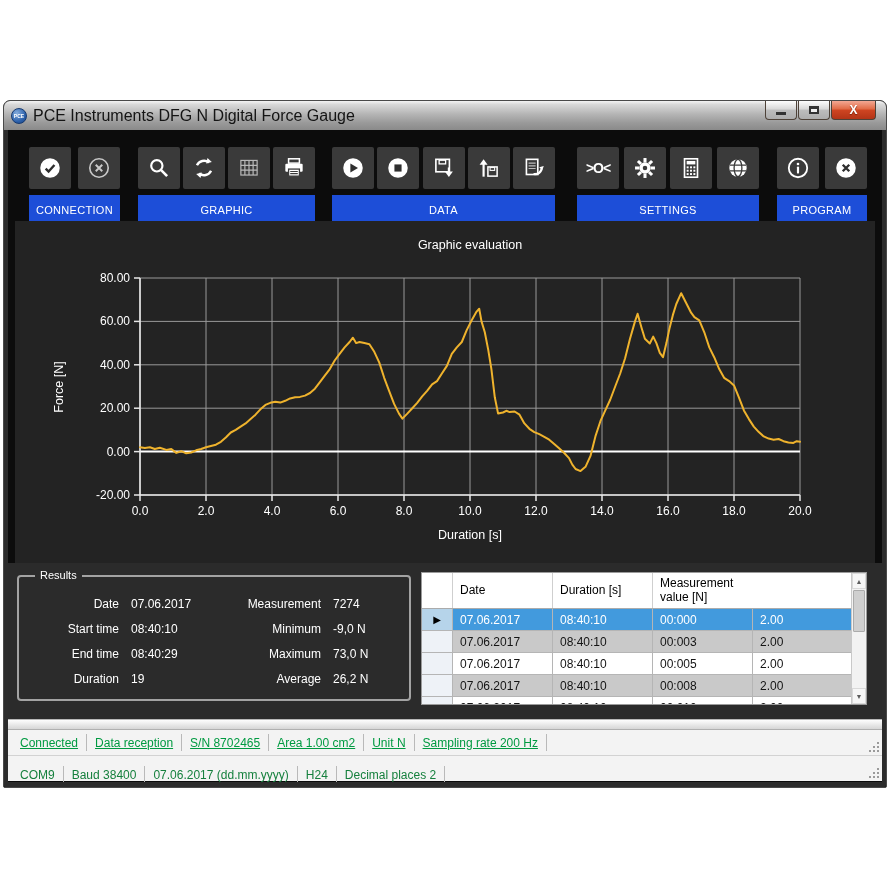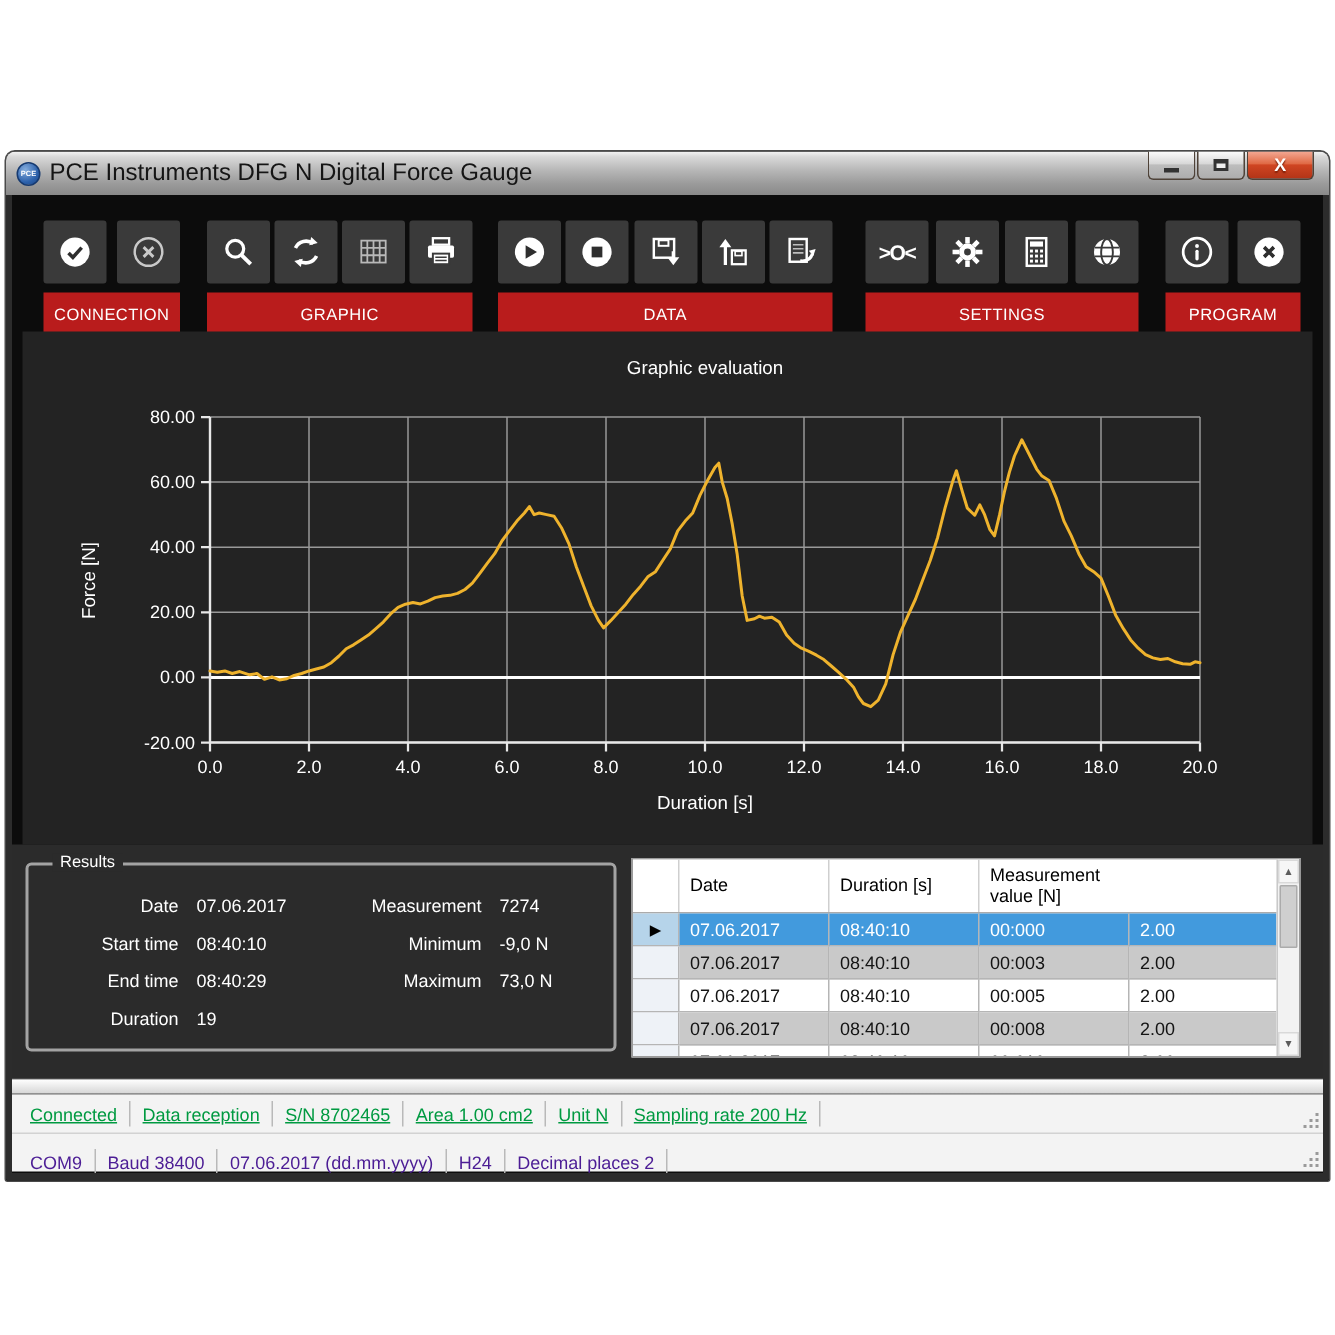--- a/index.html
+++ b/index.html
@@ -25,21 +25,21 @@
   
   .client{position:absolute;top:29px;left:0;right:0;bottom:0;background:#0c0c0c;
     border-left:4px solid #2c2c2c;border-right:4px solid #2c2c2c;border-bottom:5px solid #2c2c2c;
     border-radius:0 0 2px 2px;display:flex;flex-direction:column;box-sizing:border-box;overflow:hidden;}
   
   .toolbar{height:91px;display:flex;align-items:flex-start;padding:17px 0 0 21px;box-sizing:border-box;background:#0c0c0c;}
   .tgroup{display:flex;flex-direction:column;}
   .tbtn-row{display:flex;justify-content:space-between;}
   .tbtn{width:42px;height:42px;background:#3a3a3a;border-radius:2px;display:flex;align-items:center;justify-content:center;}
   .tbtn svg{display:block;}
-  .groupbar{margin-top:6px;height:30px;background:#b91c1c;color:#fff;font-size:11px;
+  .groupbar{margin-top:6px;height:30px;background:#1d4ed8;color:#fff;font-size:11px;
     display:flex;align-items:center;justify-content:center;letter-spacing:.3px;}
   .contract-glyph{color:#fff;font-size:14px;font-weight:bold;letter-spacing:-1px;}
   
   .chart-panel{height:342px;margin:0 7px;background:#232323;position:relative;}
   
   .results-zone{height:156px;background:#2b2b2b;position:relative;}
   .groupbox{position:absolute;left:9px;top:12px;width:390px;height:122px;border:2px solid #a3a3a3;border-radius:4px;}
   .groupbox-legend{position:absolute;top:-8px;left:16px;background:#2b2b2b;color:#fff;font-size:11px;padding:0 5px;}
   .res-grid{display:grid;grid-template-columns:1fr 1fr;height:100%;padding:14px 10px 8px 4px;box-sizing:border-box;}
   .res-col{display:grid;grid-template-rows:repeat(4,1fr);}
@@ -61,21 +61,21 @@
   .vscroll{position:absolute;right:0;top:0;bottom:0;width:15px;background:#f2f2f2;border-left:1px solid #c9c9c9;box-sizing:border-box;}
   .sbtn{height:16px;background:#f6f6f6;border:1px solid #d9d9d9;box-sizing:border-box;display:flex;align-items:center;justify-content:center;font-size:7px;color:#5c5c5c;}
   .sbtn.down{position:absolute;bottom:0;left:0;right:0;}
   .sthumb{position:absolute;left:1px;right:1px;top:17px;height:42px;background:#cfcfcf;border:1px solid #ababab;box-sizing:border-box;border-radius:1px;}
   
   .progress-strip{height:9px;margin:0;background:linear-gradient(180deg,#fdfdfd,#d6d6d6);border-top:1px solid #b8b8b8;border-bottom:1px solid #b0b0b0;}
   .statusrow{height:25px;background:#f3f3f3;display:flex;align-items:center;position:relative;padding-left:4px;}
   .statusrow.first{border-bottom:1px solid #d2d2d2;}
   .sb-item{font-size:12px;padding:0 8px;border-right:1px solid #b9b9b9;height:17px;display:flex;align-items:center;white-space:nowrap;}
   .statusrow.first .sb-item{color:#009a41;text-decoration:underline;}
-  .statusrow.second .sb-item{color:#4c1d95;margin-top:12px;}
+  .statusrow.second .sb-item{color:#15803d;margin-top:12px;}
   .grip{position:absolute;right:3px;bottom:3px;width:10px;height:10px;}
   .grip i{position:absolute;width:2px;height:2px;background:#9a9a9a;}
   .grip i:nth-child(1){right:0;bottom:0;}
   .grip i:nth-child(2){right:4px;bottom:0;}
   .grip i:nth-child(3){right:0;bottom:4px;}
   .grip i:nth-child(4){right:8px;bottom:0;}
   .grip i:nth-child(5){right:4px;bottom:4px;}
   .grip i:nth-child(6){right:0;bottom:8px;}
 </style>
 </head>
@@ -357,20 +357,24 @@
                 <span class="res-value">7274</span>
               </div>
               <div class="res-row">
                 <span class="res-label">Minimum</span>
                 <span class="res-value">-9,0 N</span>
               </div>
               <div class="res-row">
                 <span class="res-label">Maximum</span>
                 <span class="res-value">73,0 N</span>
               </div>
+              <div class="res-row">
+                <span class="res-label">Average</span>
+                <span class="res-value">26,2 N</span>
+              </div>
             </div>
         </div>
       </div>
 
       <div class="dtable">
         <div class="thead">
           <div class="th"></div>
           <div class="th">Date</div>
           <div class="th">Duration [s]</div>
           <div class="th" style="border-right:none;padding-right:4px;">Measurement value [N]</div>

